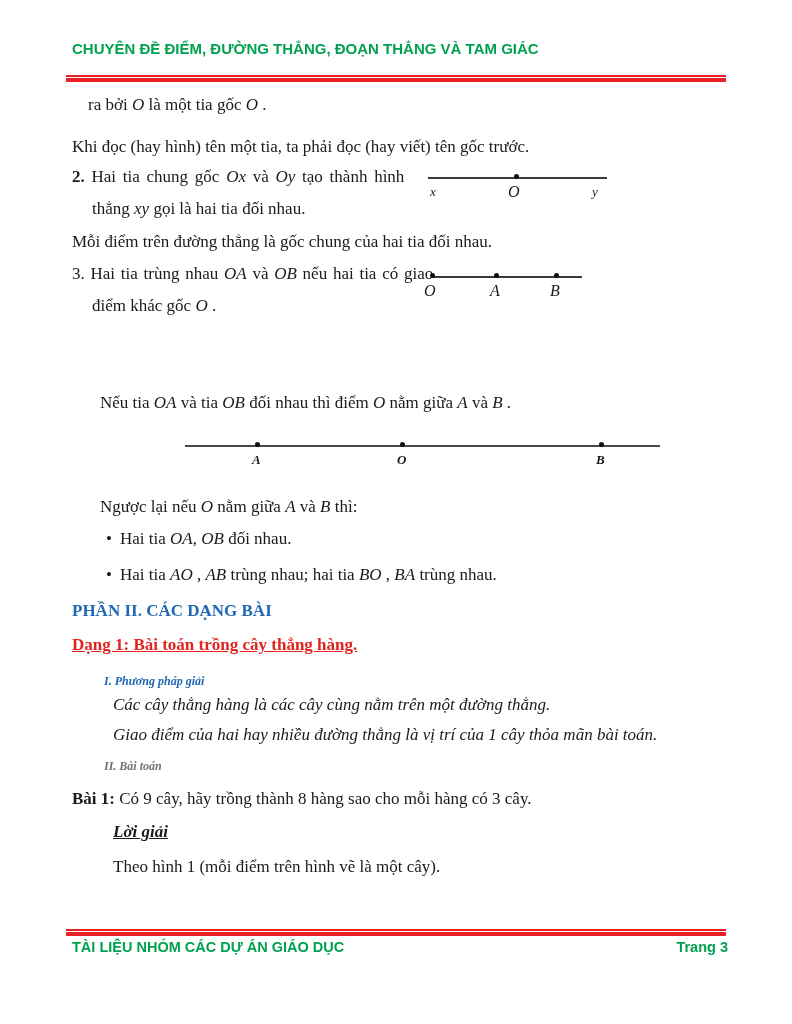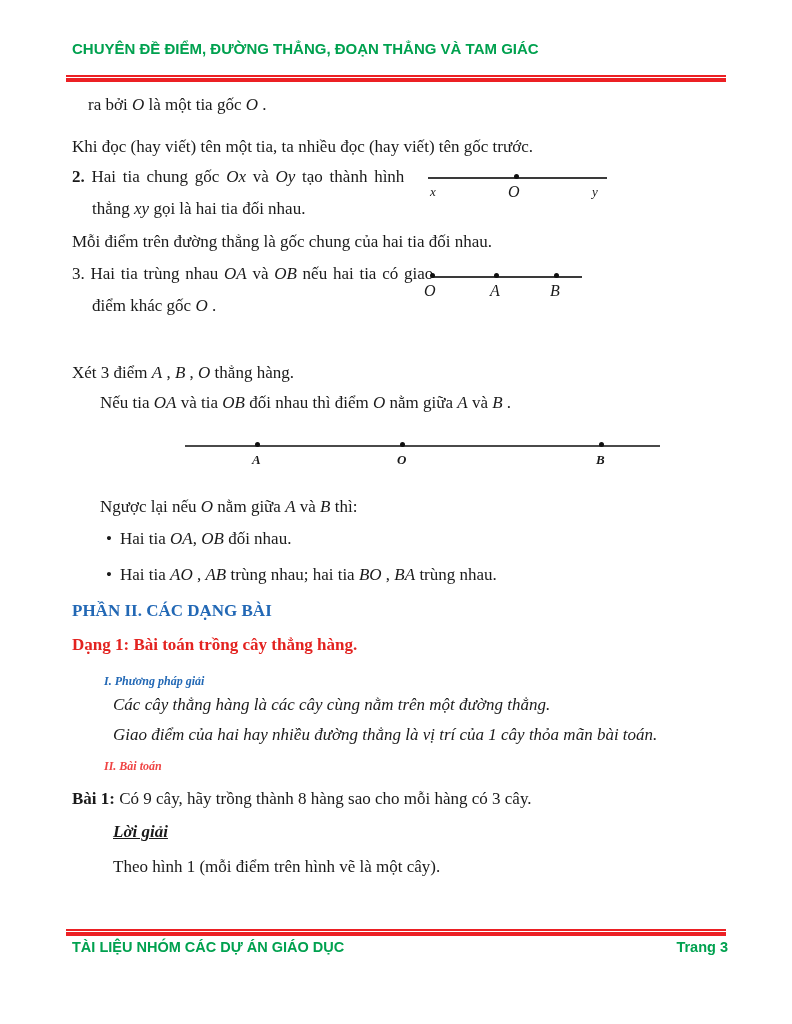--- a/index.html
+++ b/index.html
@@ -34,21 +34,21 @@
 <body>
 
 <div id="page">
 
   <div class="hdr" style="left:72px;top:40px;color:#00A14F;">CHUYÊN ĐỀ ĐIỂM, ĐƯỜNG THẲNG, ĐOẠN THẲNG VÀ TAM GIÁC</div>
   <div class="rule thin" style="top:75px;background:#EC2024;"></div>
   <div class="rule thick" style="top:78px;background:#EC2024;"></div>
 
   <div class="line" style="left:88px;top:95px;"><span>ra bởi </span><span class="i">O</span><span> là một tia gốc </span><span class="i">O</span><span> .</span></div>
 
-  <div class="line" style="left:72px;top:137px;"><span>Khi đọc (hay viết) tên một tia, ta nhiều đọc (hay viết) tên gốc trước.</span></div>
+  <div class="line" style="left:72px;top:137px;"><span>Khi đọc (hay hình) tên một tia, ta phải đọc (hay viết) tên gốc trước.</span></div>
 
   <div class="line ws2" style="left:72px;top:167px;"><span class="b">2.</span><span> Hai tia chung gốc </span><span class="i">Ox</span><span> và </span><span class="i">Oy</span><span> tạo thành hình</span></div>
   <div class="line" style="left:92px;top:199px;"><span>thẳng </span><span class="i">xy</span><span> gọi là hai tia đối nhau.</span></div>
 
   <div class="dline" style="left:428px;top:177px;width:179px;"></div>
   <div class="dot" style="left:514px;top:174px;"></div>
   <span class="dlabel small" style="left:430px;top:184px;">x</span>
   <span class="dlabel big" style="left:508px;top:183px;">O</span>
   <span class="dlabel small" style="left:592px;top:184px;">y</span>
 
@@ -59,21 +59,20 @@
 
   <div class="dline" style="left:431px;top:276px;width:151px;"></div>
   <div class="dot" style="left:430px;top:273px;"></div>
   <div class="dot" style="left:494px;top:273px;"></div>
   <div class="dot" style="left:554px;top:273px;"></div>
   <span class="dlabel big" style="left:424px;top:282px;">O</span>
   <span class="dlabel big" style="left:490px;top:282px;">A</span>
   <span class="dlabel big" style="left:550px;top:282px;">B</span>
 
 
-  <div class="line" style="left:72px;top:363px;"><span>Xét 3 điểm </span><span class="i">A</span><span> , </span><span class="i">B</span><span> , </span><span class="i">O</span><span> thẳng hàng.</span></div>
 
   <div class="line" style="left:100px;top:393px;"><span>Nếu tia </span><span class="i">OA</span><span> và tia </span><span class="i">OB</span><span> đối nhau thì điểm </span><span class="i">O</span><span> nằm giữa </span><span class="i">A</span><span> và </span><span class="i">B</span><span> .</span></div>
 
   <div class="dline" style="left:185px;top:445px;width:475px;background:#4a4a4a;"></div>
   <div class="dot" style="left:255px;top:442px;"></div>
   <div class="dot" style="left:400px;top:442px;"></div>
   <div class="dot" style="left:599px;top:442px;"></div>
   <span class="dlabel bsmall" style="left:252px;top:452px;">A</span>
   <span class="dlabel bsmall" style="left:397px;top:452px;">O</span>
   <span class="dlabel bsmall" style="left:596px;top:452px;">B</span>
@@ -82,28 +81,28 @@
 
   <div class="line" style="left:106px;top:529px;">
     <span class="bullet-marker">•</span><span><span>Hai tia </span><span class="i">OA</span><span>, </span><span class="i">OB</span><span> đối nhau.</span></span>
   </div>
   <div class="line" style="left:106px;top:565px;">
     <span class="bullet-marker">•</span><span><span>Hai tia </span><span class="i">AO</span><span> , </span><span class="i">AB</span><span> trùng nhau; hai tia </span><span class="i">BO</span><span> , </span><span class="i">BA</span><span> trùng nhau.</span></span>
   </div>
 
   <div class="line heading-blue" style="left:72px;top:601px;color:#2268B5;">PHẦN II. CÁC DẠNG BÀI</div>
 
-  <div class="line heading-red" style="left:72px;top:635px;color:#E32320;">Dạng 1: Bài toán trồng cây thẳng hàng.</div>
+  <div class="line heading-red" style="left:72px;top:635px;color:#E32320;text-decoration:underline;">Dạng 1: Bài toán trồng cây thẳng hàng.</div>
 
   <div class="line heading-bi" style="left:72px;top:674px;color:#2268B5;">I. Phương pháp giải</div>
 
   <div class="line italicp" style="left:113px;top:695px;">Các cây thẳng hàng là các cây cùng nằm trên một đường thẳng.</div>
   <div class="line italicp" style="left:113px;top:725px;">Giao điểm của hai hay nhiều đường thẳng là vị trí của 1 cây thỏa mãn bài toán.</div>
 
-  <div class="line heading-bi" style="left:72px;top:759px;color:#ef4444;">II. Bài toán</div>
+  <div class="line heading-bi" style="left:72px;top:759px;color:#737373;">II. Bài toán</div>
 
   <div class="line" style="left:72px;top:789px;"><span class="b">Bài 1:</span><span> Có 9 cây, hãy trồng thành 8 hàng sao cho mỗi hàng có 3 cây.</span></div>
 
   <div class="line b italicp underline" style="left:113px;top:822px;text-align:right;">Lời giải</div>
 
   <div class="line" style="left:113px;top:857px;">Theo hình 1 (mỗi điểm trên hình vẽ là một cây).</div>
 
   <div class="rule thin" style="top:929px;background:#EC2024;"></div>
   <div class="rule thick" style="top:932px;background:#EC2024;"></div>
   <div class="ftr" style="left:72px;top:939px;color:#00A14F;">TÀI LIỆU NHÓM CÁC DỰ ÁN GIÁO DỤC</div>

